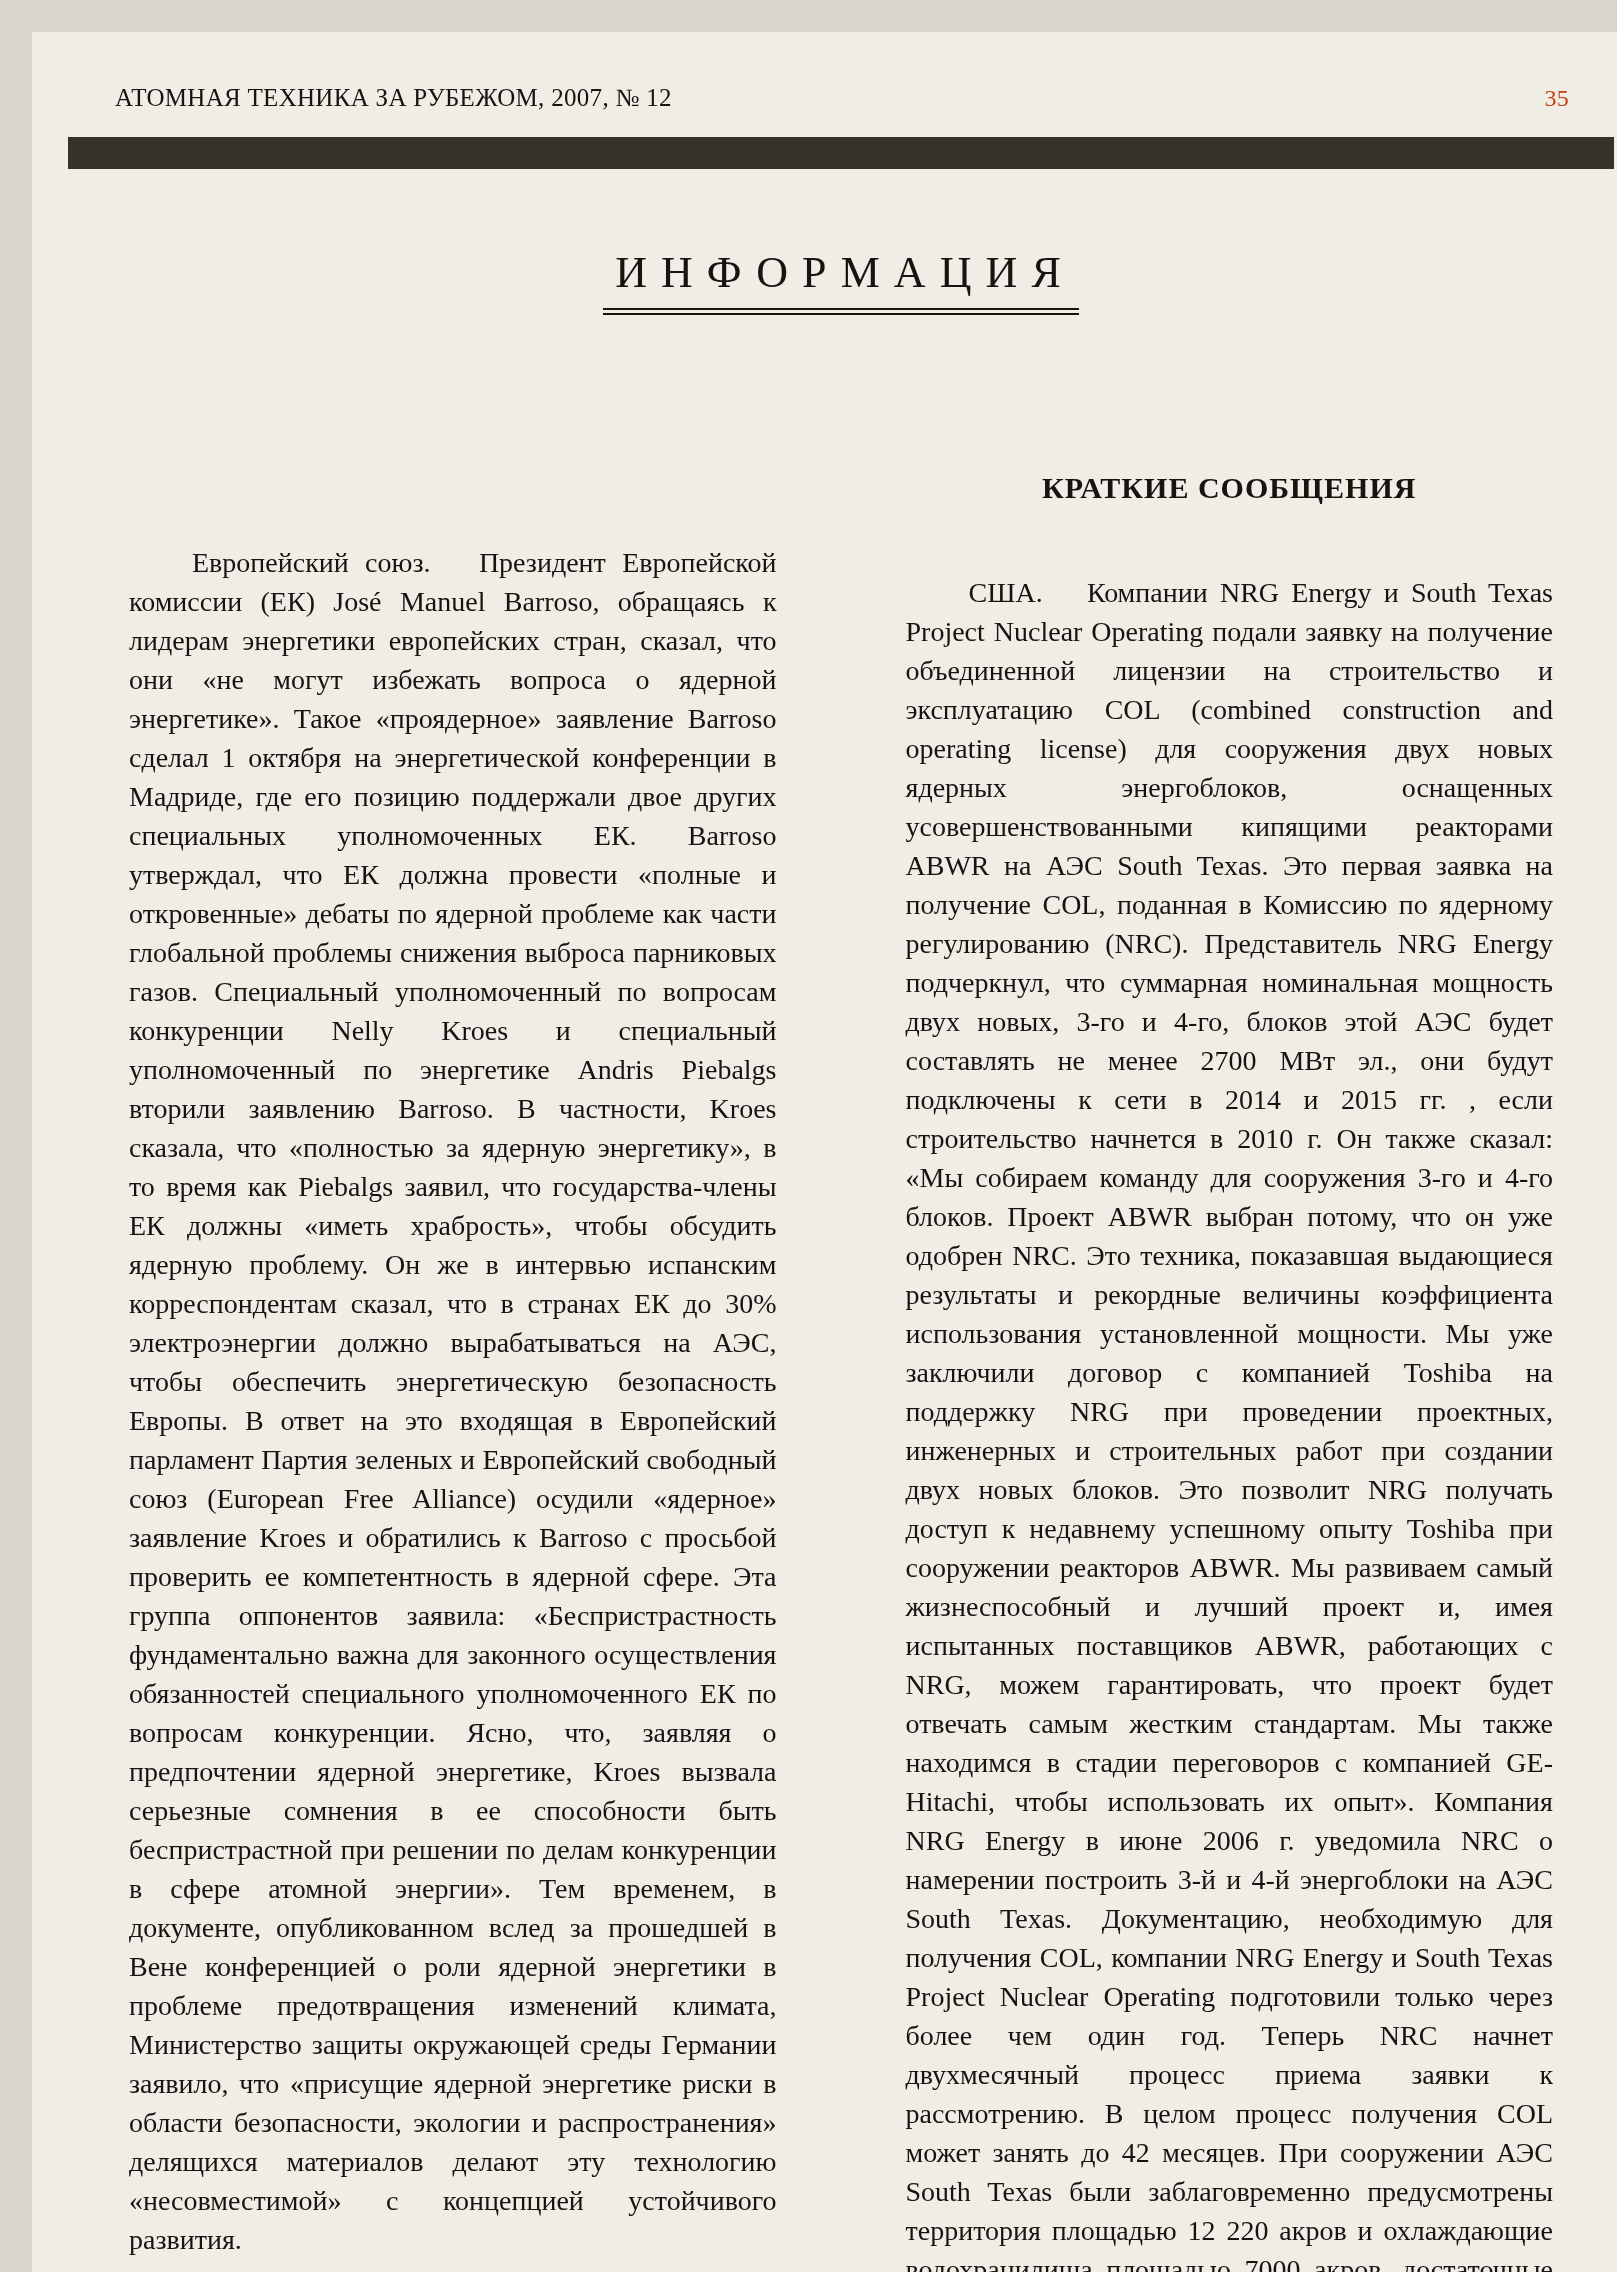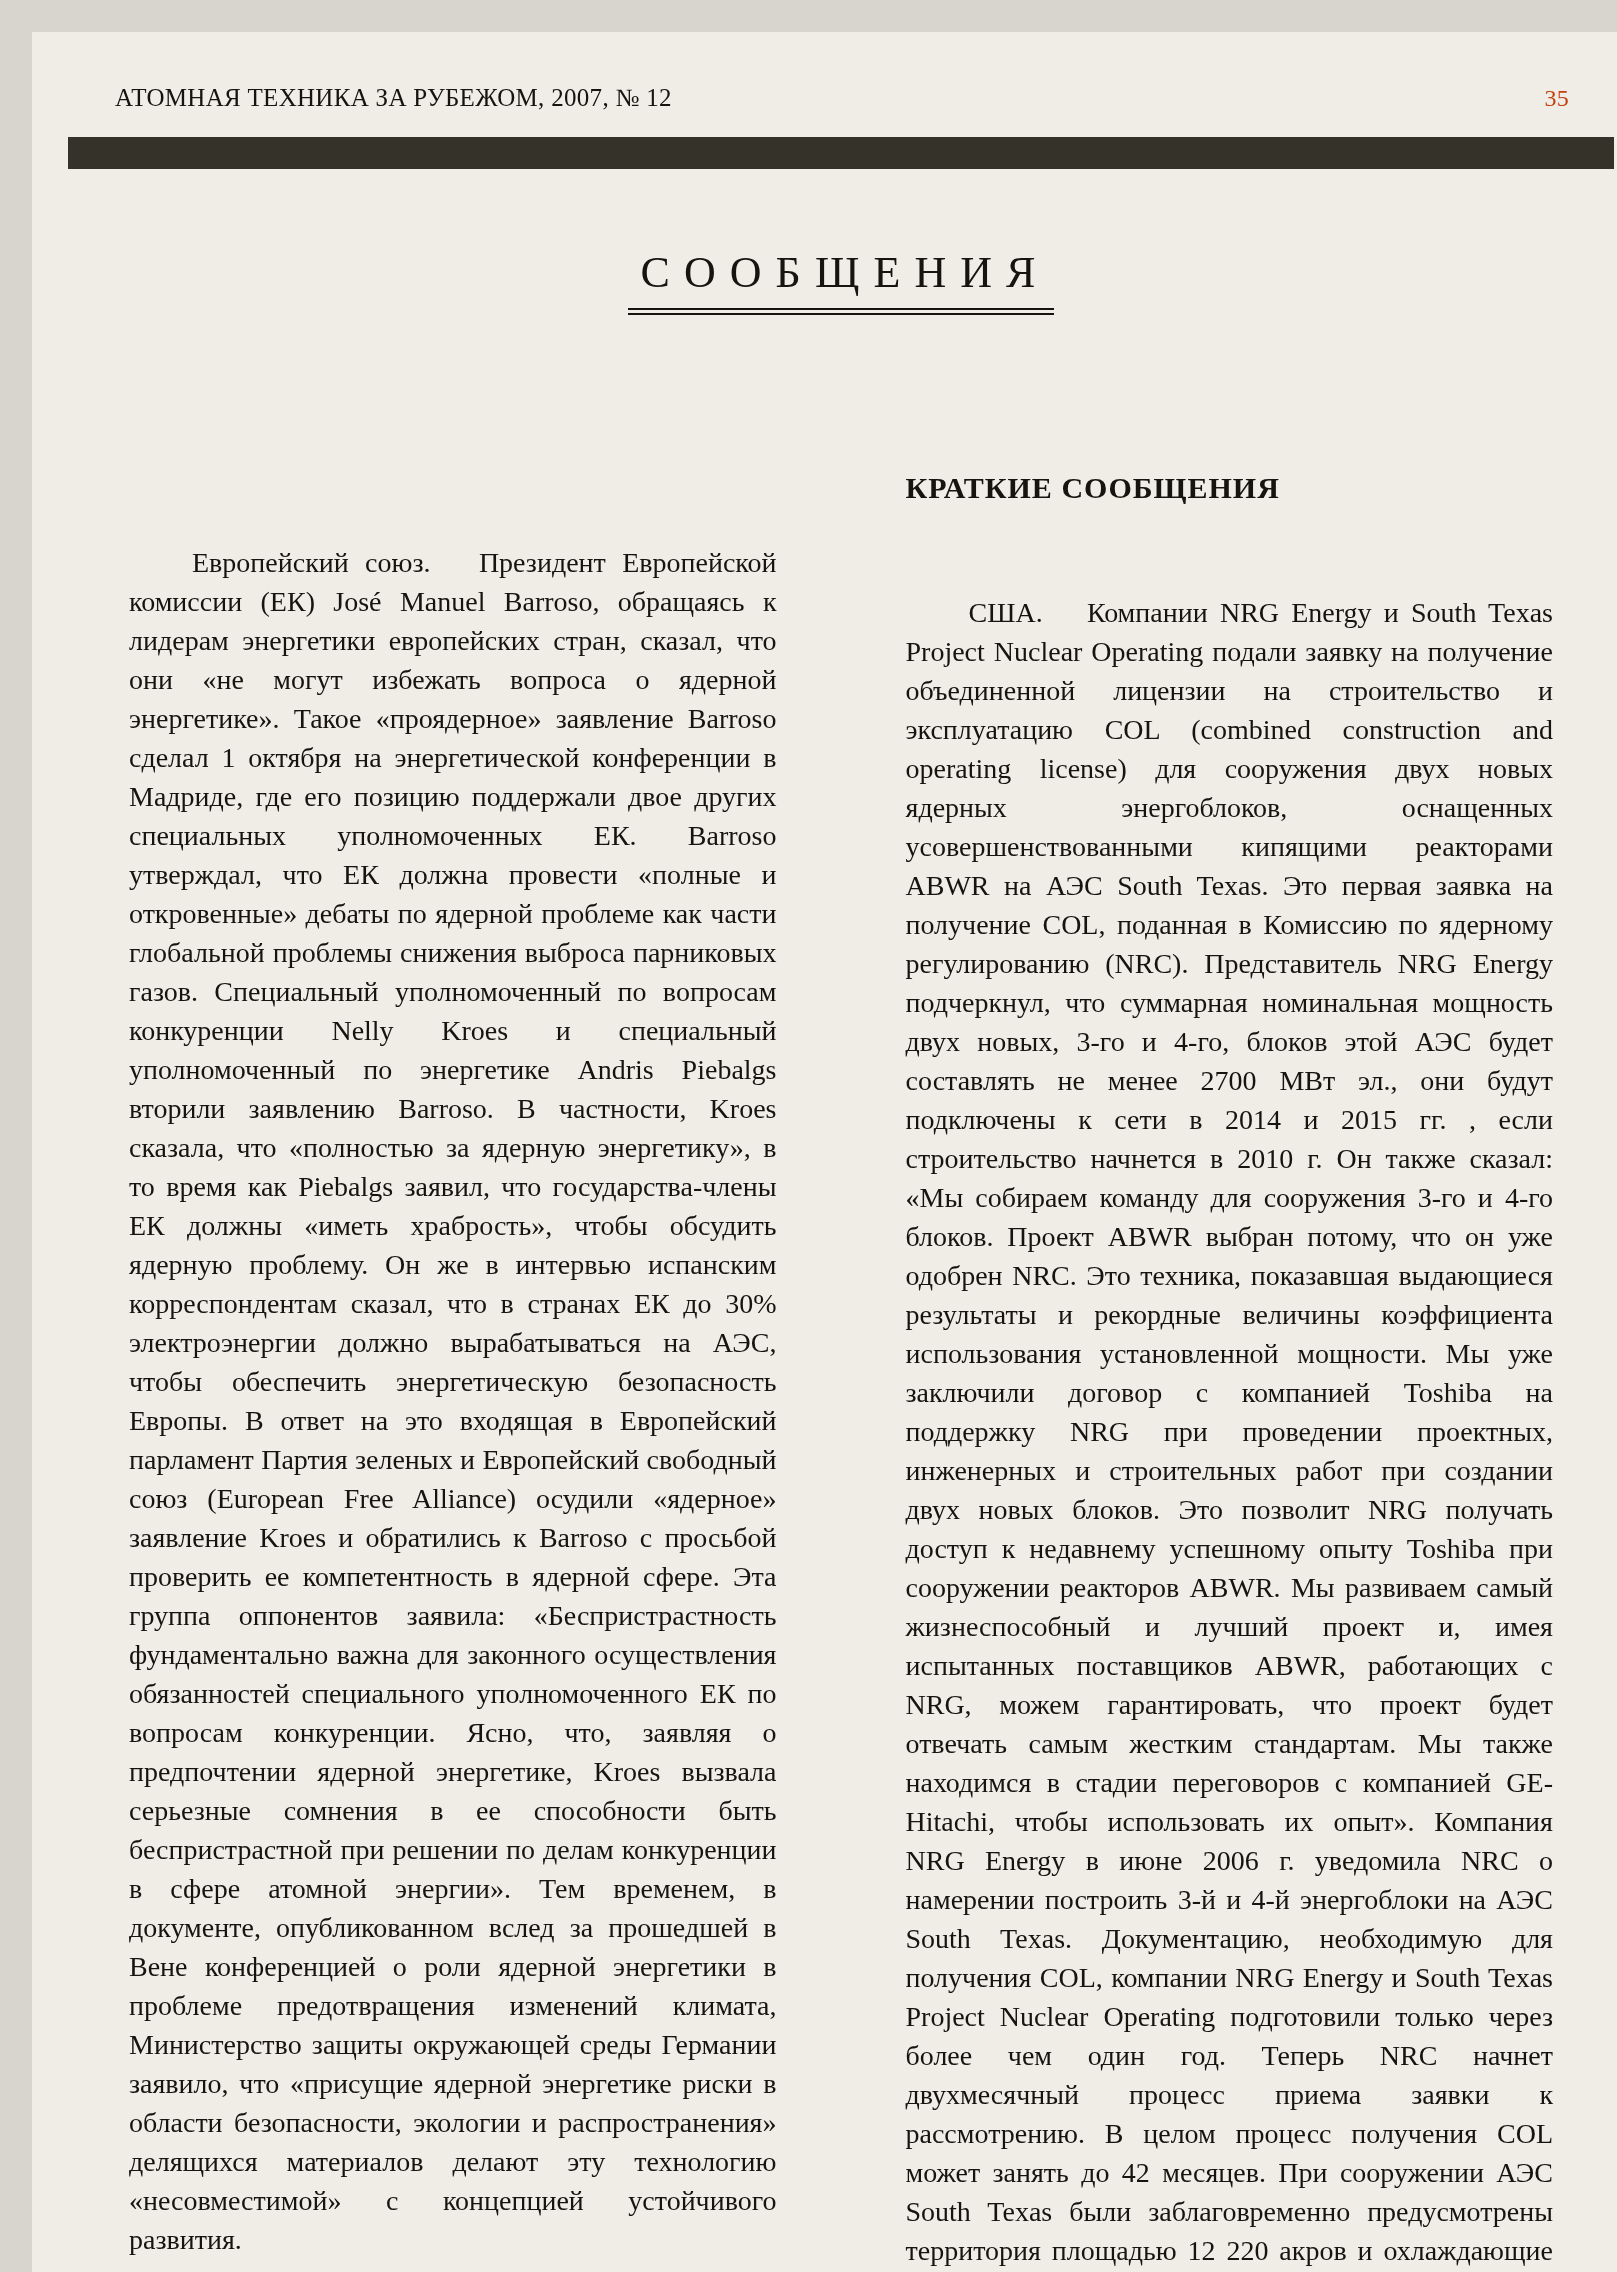--- a/index.html
+++ b/index.html
@@ -58,23 +58,24 @@
     padding:0 49px;
     margin-top:107px;
   }
   .col{
     flex:1 1 0;
     min-width:0;
   }
   .col-heading{
     font-size:30px;
     font-weight:700;
+    text-align:center;
     letter-spacing:1px;
     line-height:35px;
-    margin-bottom:56px;
+    margin-bottom:36px;
   }
   .heading-spacer{
     height:73px;
   }
   .article{
     font-size:28px;
     line-height:39px;
     text-align:justify;
     text-indent:47px;
     overflow-wrap:break-word;
@@ -89,21 +90,21 @@
 <div class="page">
 
   <div class="running-head">
     <span class="journal">АТОМНАЯ ТЕХНИКА ЗА РУБЕЖОМ, 2007, № 12</span>
     <span class="pageno">35</span>
   </div>
 
   <div class="head-rule"></div>
 
   <div class="section-title-wrap">
-    <span class="section-title">СООБЩЕНИЯ</span>
+    <span class="section-title">ИНФОРМАЦИЯ</span>
   </div>
 
   <div class="columns">
 
     <div class="col">
       <div class="heading-spacer"></div>
       <p class="article">
         <span class="lead">Европейский союз.</span>
         <span class="body-text">Президент Европейской комиссии (ЕК) José Manuel Barroso, обращаясь к лидерам энергетики европейских стран, сказал, что они «не могут избежать вопроса о ядерной энергетике». Такое «проядерное» заявление Barroso сделал 1 октября на энергетической конференции в Мадриде, где его позицию поддержали двое других специальных уполномоченных ЕК. Barroso утверждал, что ЕК должна провести «полные и откровенные» дебаты по ядерной проблеме как части глобальной проблемы снижения выброса парниковых газов. Специальный уполномоченный по вопросам конкуренции Nelly Kroes и специальный уполномоченный по энергетике Andris Piebalgs вторили заявлению Barroso. В частности, Kroes сказала, что «полностью за ядерную энергетику», в то время как Piebalgs заявил, что государства-члены ЕК должны «иметь храбрость», чтобы обсудить ядерную проблему. Он же в интервью испанским корреспондентам сказал, что в странах ЕК до 30% электроэнергии должно вырабатываться на АЭС, чтобы обеспечить энергетическую безопасность Европы. В ответ на это входящая в Европейский парламент Партия зеленых и Европейский свободный союз (European Free Alliance) осудили «ядерное» заявление Kroes и обратились к Barroso с просьбой проверить ее компетентность в ядерной сфере. Эта группа оппонентов заявила: «Беспристрастность фундаментально важна для законного осуществления обязанностей специального уполномоченного ЕК по вопросам конкуренции. Ясно, что, заявляя о предпочтении ядерной энергетике, Kroes вызвала серьезные сомнения в ее способности быть беспристрастной при решении по делам конкуренции в сфере атомной энергии». Тем временем, в документе, опубликованном вслед за прошедшей в Вене конференцией о роли ядерной энергетики в проблеме предотвращения изменений климата, Министерство защиты окружающей среды Германии заявило, что «присущие ядерной энергетике риски в области безопасности, экологии и распространения» делящихся материалов делают эту технологию «несовместимой» с концепцией устойчивого развития.</span>
       </p>

